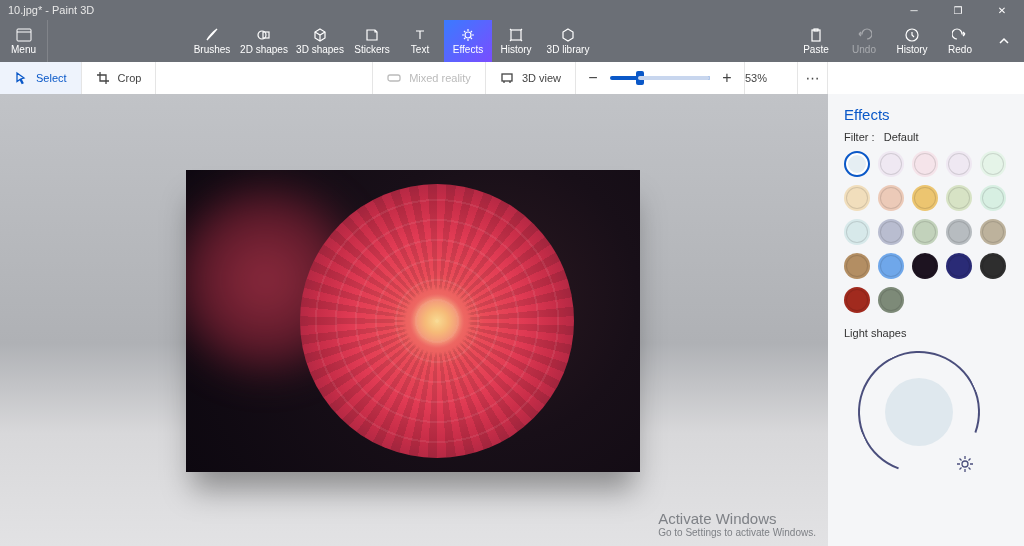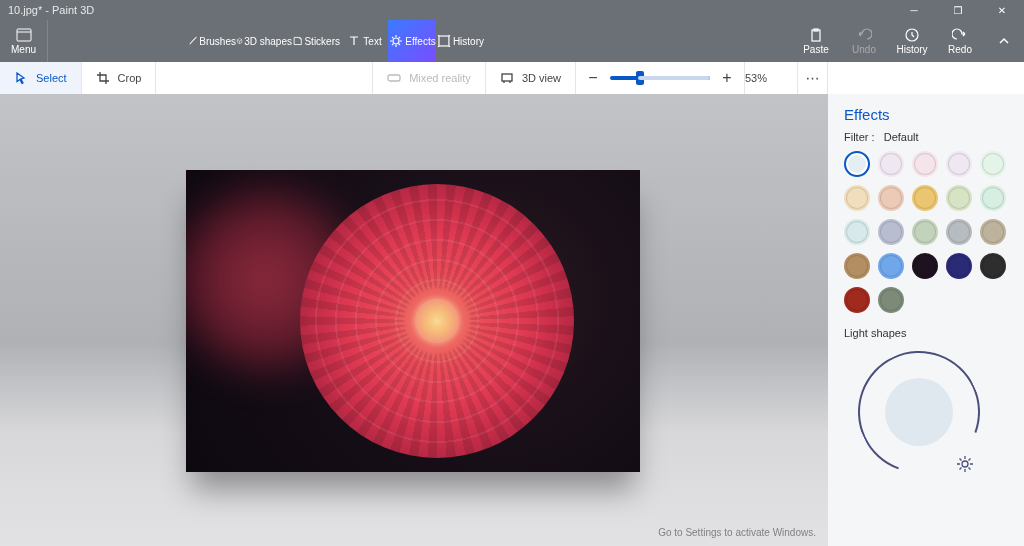--- a/index.html
+++ b/index.html
@@ -11,21 +11,21 @@
   .titlebar .spacer { flex:1; }
   .win-controls { display:flex; }
   .win-controls div { width:44px; height:20px; display:flex; align-items:center; justify-content:center; color:#fff; font-size:10px; }
 
   
   .ribbon { display:flex; align-items:stretch; height:42px; background:#6b6f76; color:#fff; font-size:10px; }
   .menu-btn { width:48px; display:flex; flex-direction:column; align-items:center; justify-content:center; gap:2px; border-right:1px solid rgba(255,255,255,0.15); }
   .menu-btn svg { width:16px; height:14px; }
   .ribbon-spacer-left { width:140px; }
   .tools { display:flex; }
-  .tool { width:48px; display:flex; flex-direction:row; align-items:center; justify-content:center; gap:1px; cursor:default; }
+  .tool { width:48px; display:flex; flex-direction:column; align-items:center; justify-content:center; gap:1px; cursor:default; }
   .tool-wide { width:56px; }
   .tool.active { background:linear-gradient(135deg,#3a7bff 0%,#7a4dff 100%); }
   .tool svg { width:16px; height:16px; stroke:#fff; stroke-width:1.2; fill:none; }
   .ribbon-spacer-right { flex:1; }
   .history { display:flex; align-items:stretch; }
   .hist { width:48px; display:flex; flex-direction:column; align-items:center; justify-content:center; gap:1px; }
   .hist.disabled { opacity:0.4; }
   .hist svg { width:16px; height:16px; stroke:#fff; stroke-width:1.2; fill:none; }
   .expand { width:40px; display:flex; align-items:center; justify-content:center; }
   .expand svg { stroke:#fff; stroke-width:1.5; fill:none; }
@@ -119,20 +119,27 @@
   <div class="ribbon-spacer-left"></div>
   <div class="tools">
     <div class="tool">
       <svg viewBox="0 0 16 16">
           <path d="M3 13c1-3 7-9 10-11-2 3-8 9-10 11z"></path>
         </svg>
       <span>Brushes</span>
     </div>
     <div class="tool tool-wide">
       <svg viewBox="0 0 16 16">
+          <circle cx="6" cy="8" r="4"></circle>
+          <rect x="7" y="5" width="6" height="6"></rect>
+        </svg>
+      <span>2D shapes</span>
+    </div>
+    <div class="tool tool-wide">
+      <svg viewBox="0 0 16 16">
           <path d="M8 2l5 3v6l-5 3-5-3V5z"></path>
           <path d="M3 5l5 3 5-3M8 8v6"></path>
         </svg>
       <span>3D shapes</span>
     </div>
     <div class="tool">
       <svg viewBox="0 0 16 16">
           <path d="M3 3h8l2 2v8H3z"></path>
           <path d="M11 3v2h2"></path>
         </svg>
@@ -150,20 +157,26 @@
           <path d="M8 2v2M8 12v2M2 8h2M12 8h2M4 4l1.4 1.4M10.6 10.6L12 12M12 4l-1.4 1.4M5.4 10.6L4 12"></path>
         </svg>
       <span>Effects</span>
     </div>
     <div class="tool">
       <svg viewBox="0 0 16 16">
           <rect x="3" y="3" width="10" height="10"></rect>
           <path d="M3 3l-1-1M13 3l1-1M3 13l-1 1M13 13l1 1"></path>
         </svg>
       <span>History</span>
+    </div>
+    <div class="tool tool-wide">
+      <svg viewBox="0 0 16 16">
+          <path d="M8 2l5 3v6l-5 3-5-3V5z"></path>
+        </svg>
+      <span>3D library</span>
     </div>
   </div>
   <div class="ribbon-spacer-right"></div>
   <div class="history">
     <div class="hist">
       <svg viewBox="0 0 16 16">
           <rect x="4" y="3" width="8" height="11"></rect>
           <rect x="6" y="2" width="4" height="2"></rect>
         </svg>
       <span>Paste</span>
@@ -235,20 +248,21 @@
 </div>
 
 <div class="content">
   <div class="canvas-area">
     <div class="canvas-img">
       <div class="flower-bg"></div>
       <div class="flower-blur"></div>
       <div class="flower"></div>
     </div>
     <div class="activate">
+      <div class="t1">Activate Windows</div>
       <div class="t2">Go to Settings to activate Windows.</div>
     </div>
   </div>
 
   <div class="side">
     <div class="side-title">Effects</div>
     <div class="filter-line">
       <span>Filter :</span>
       <span>&nbsp;</span>
       <b>Default</b>

